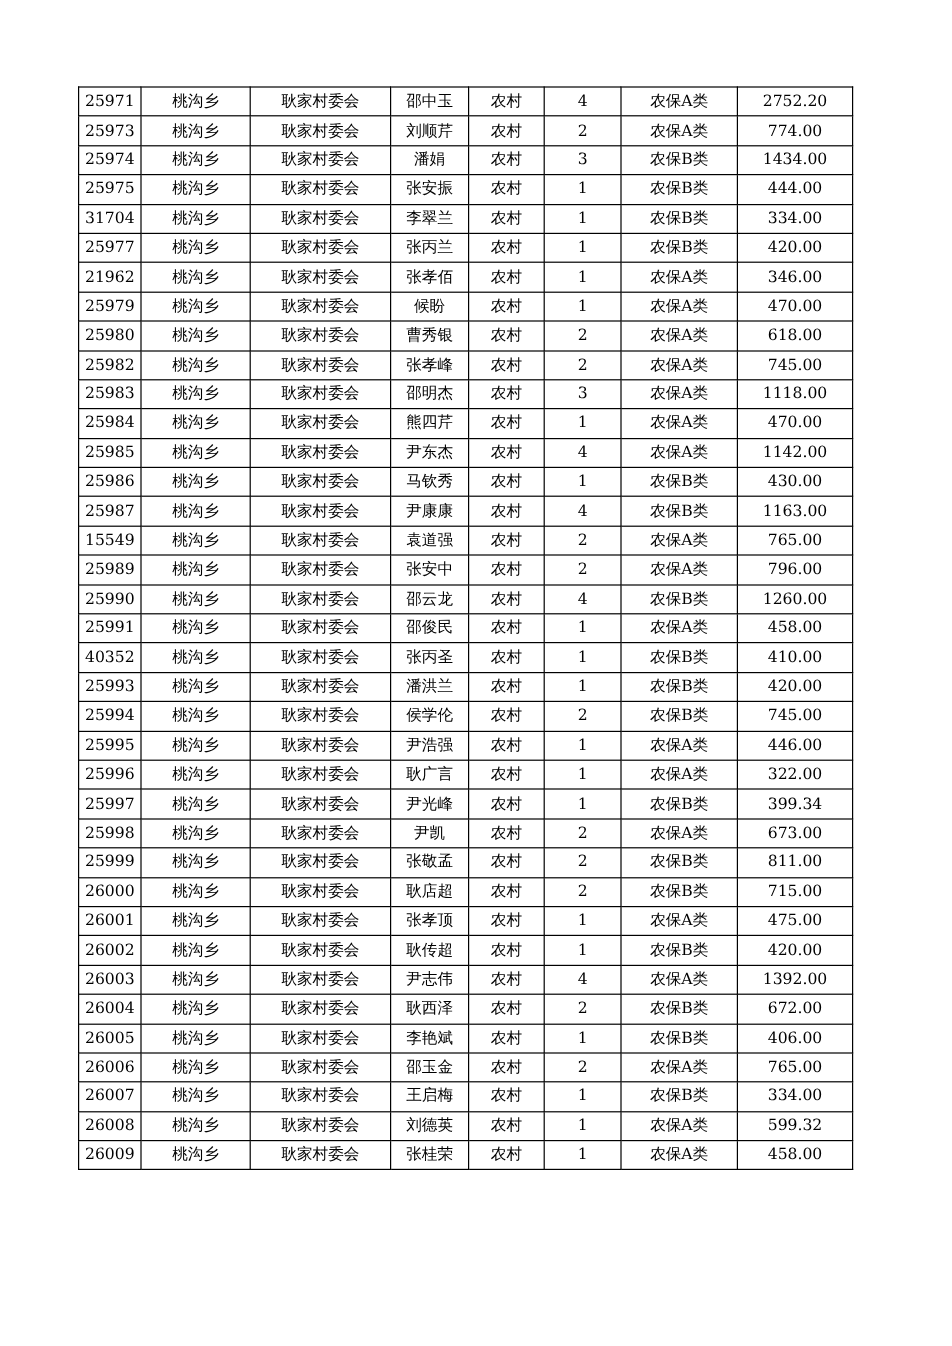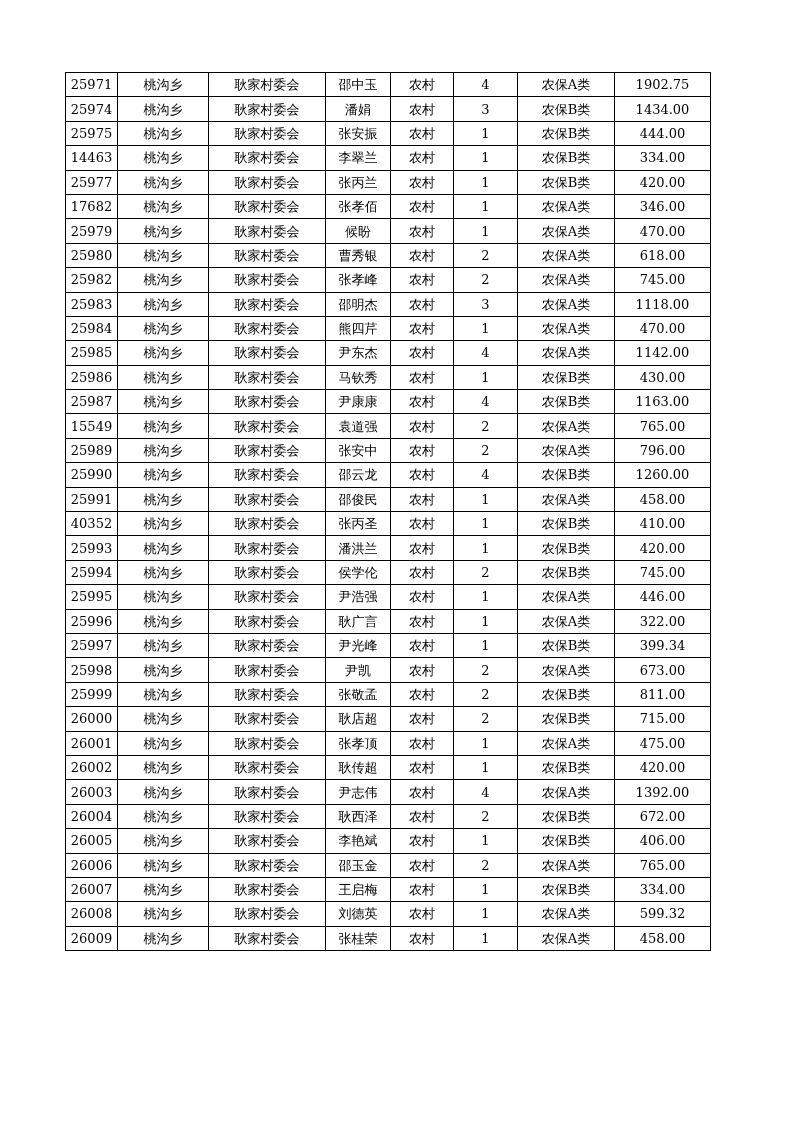--- a/index.html
+++ b/index.html
@@ -62,21 +62,31 @@
     </colgroup>
     <tbody>
         <tr>
           <td>25971</td>
           <td>桃沟乡</td>
           <td>耿家村委会</td>
           <td>邵中玉</td>
           <td>农村</td>
           <td>4</td>
           <td>农保A类</td>
-          <td>1902.75</td>
+          <td>2752.20</td>
+        </tr>
+        <tr>
+          <td>25973</td>
+          <td>桃沟乡</td>
+          <td>耿家村委会</td>
+          <td>刘顺芹</td>
+          <td>农村</td>
+          <td>2</td>
+          <td>农保A类</td>
+          <td>774.00</td>
         </tr>
         <tr>
           <td>25974</td>
           <td>桃沟乡</td>
           <td>耿家村委会</td>
           <td>潘娟</td>
           <td>农村</td>
           <td>3</td>
           <td>农保B类</td>
           <td>1434.00</td>
@@ -85,41 +95,41 @@
           <td>25975</td>
           <td>桃沟乡</td>
           <td>耿家村委会</td>
           <td>张安振</td>
           <td>农村</td>
           <td>1</td>
           <td>农保B类</td>
           <td>444.00</td>
         </tr>
         <tr>
-          <td>14463</td>
+          <td>31704</td>
           <td>桃沟乡</td>
           <td>耿家村委会</td>
           <td>李翠兰</td>
           <td>农村</td>
           <td>1</td>
           <td>农保B类</td>
           <td>334.00</td>
         </tr>
         <tr>
           <td>25977</td>
           <td>桃沟乡</td>
           <td>耿家村委会</td>
           <td>张丙兰</td>
           <td>农村</td>
           <td>1</td>
           <td>农保B类</td>
           <td>420.00</td>
         </tr>
         <tr>
-          <td>17682</td>
+          <td>21962</td>
           <td>桃沟乡</td>
           <td>耿家村委会</td>
           <td>张孝佰</td>
           <td>农村</td>
           <td>1</td>
           <td>农保A类</td>
           <td>346.00</td>
         </tr>
         <tr>
           <td>25979</td>

